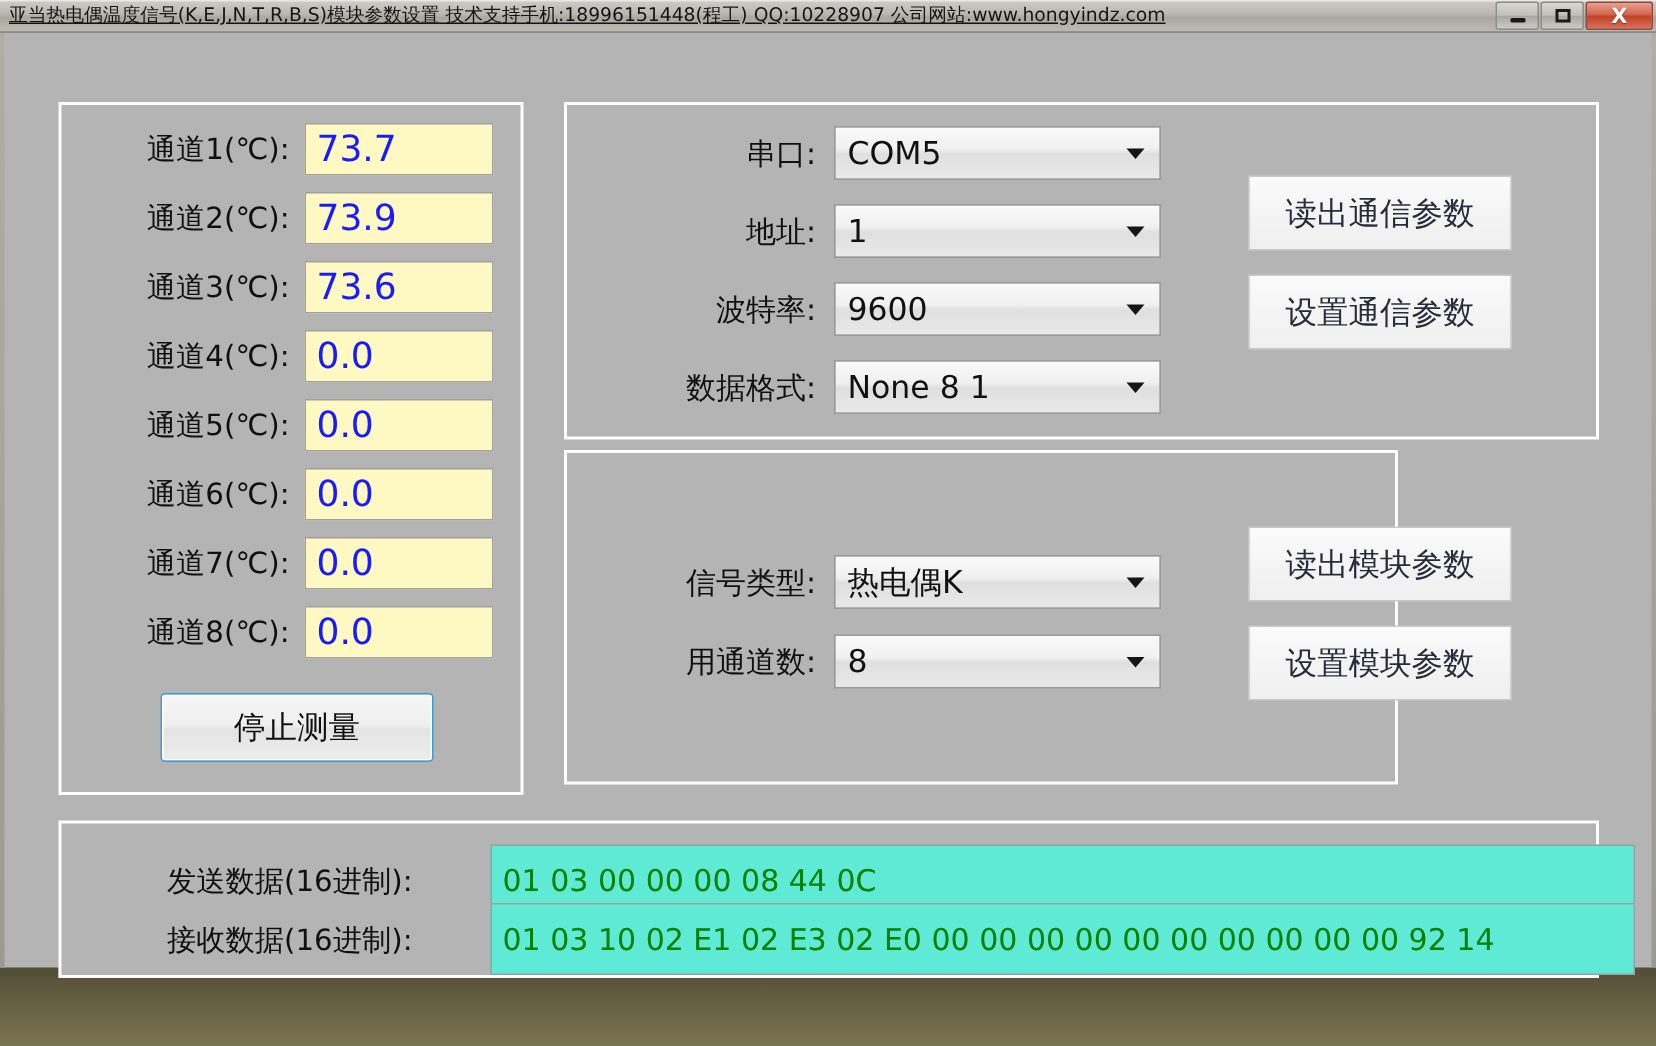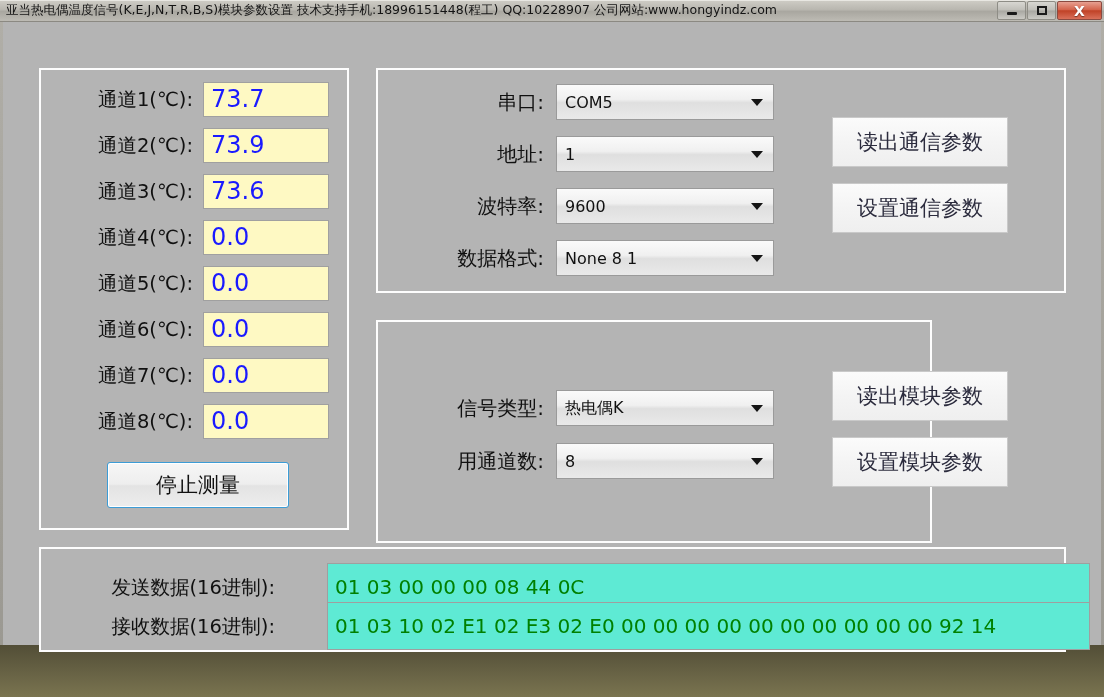--- a/index.html
+++ b/index.html
@@ -27,20 +27,21 @@
     box-sizing:border-box;
   }
   #titlebar:before{
     content:"";position:absolute;left:0;top:0;right:0;height:1px;background:#e8e7e2;
   }
   #title-text{
     position:absolute;left:6px;top:2px;
     font-size:12.5px;color:#141414;white-space:nowrap;
     font-family:"DejaVu Sans","Liberation Sans",sans-serif;
     letter-spacing:0px;
+    text-decoration:underline;
   }
   #caption-buttons{
     position:absolute;right:2px;top:1px;height:19px;display:flex;gap:1px;align-items:flex-start;
   }
   .cap-btn{
     width:29px;height:19px;box-sizing:border-box;
     border:1px solid #8e8d86;border-radius:2px;
     background:linear-gradient(180deg,#d8d7d2 0%,#bfbeb8 48%,#a8a7a1 52%,#cbcac5 100%);
     display:flex;align-items:center;justify-content:center;
     position:relative;
@@ -97,21 +98,21 @@
   }
   .grip-dot{position:absolute;width:2px;height:2px;background:#f0efec;}
   
   .panel{
     position:absolute;box-sizing:border-box;
     border:2px solid #fdfdfd;
     background:#b4b4b4;
   }
   #panel-channels{left:36px;top:46px;width:310px;height:462px;}
   #panel-comm{left:373px;top:46px;width:690px;height:225px;}
-  #panel-module{left:373px;top:298px;width:556px;height:223px;}
+  #panel-module{left:373px;top:278px;width:556px;height:223px;}
   #panel-data{left:36px;top:525px;width:1027px;height:105px;}
   
   .ch-row{
     position:absolute;left:0;width:100%;height:38px;display:flex;align-items:center;
   }
   .ch-label{
     width:152px;text-align:right;padding-right:10px;
     font-size:19.5px;color:#101010;
     font-family:"DejaVu Sans","Liberation Sans",sans-serif;
   }
@@ -137,21 +138,21 @@
   .cb-label{
     width:150px;text-align:right;padding-right:12px;
     font-size:20px;color:#101010;
     font-family:"DejaVu Sans","Liberation Sans",sans-serif;
   }
   .combo{
     width:218px;height:36px;box-sizing:border-box;
     border:1px solid #9a9a9a;
     background:linear-gradient(180deg,#fafafa 0%,#f0f0f0 42%,#dfdfdf 52%,#e9e9e9 100%);
     display:flex;align-items:center;position:relative;
-    padding-left:8px;font-size:16px;color:#111;
+    padding-left:8px;font-size:21px;color:#111;
     font-family:"DejaVu Sans","Liberation Sans",sans-serif;
   }
   .combo .arrow{
     position:absolute;right:10px;top:50%;margin-top:-3px;
     width:0;height:0;border-left:6px solid transparent;border-right:6px solid transparent;
     border-top:7px solid #151515;
   }
   
   .act-btn{
     position:absolute;width:176px;height:50px;box-sizing:border-box;

